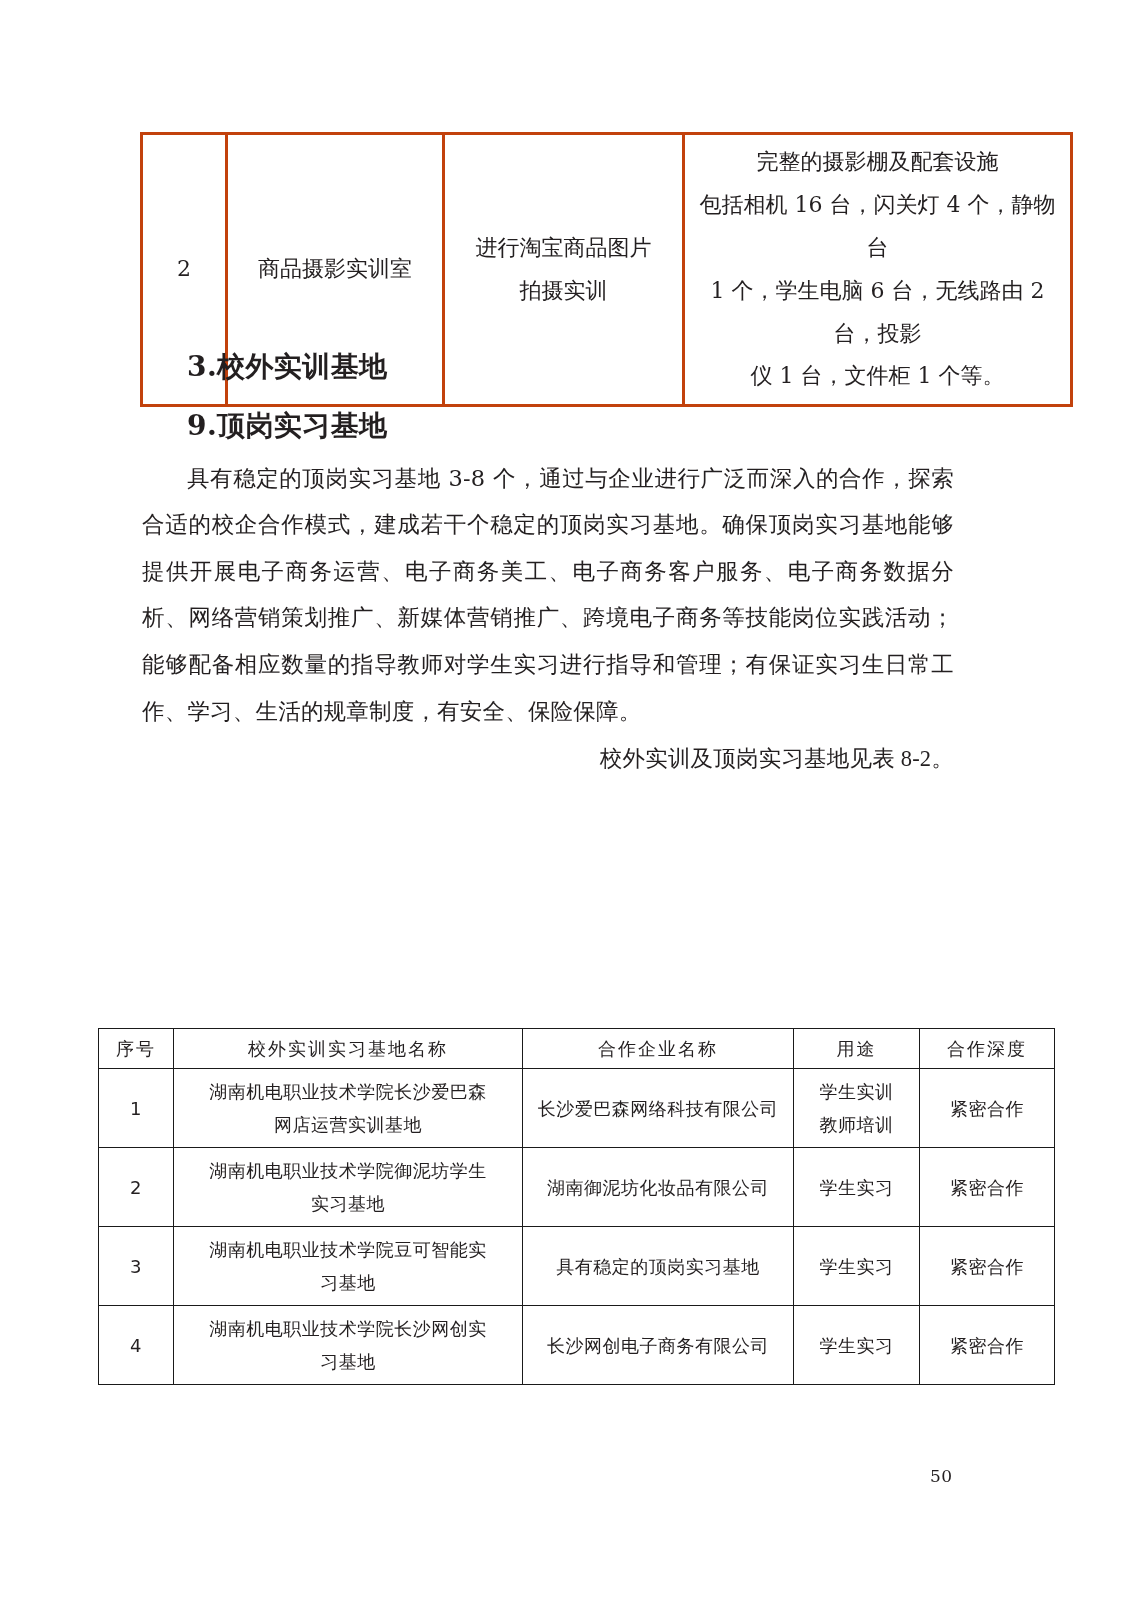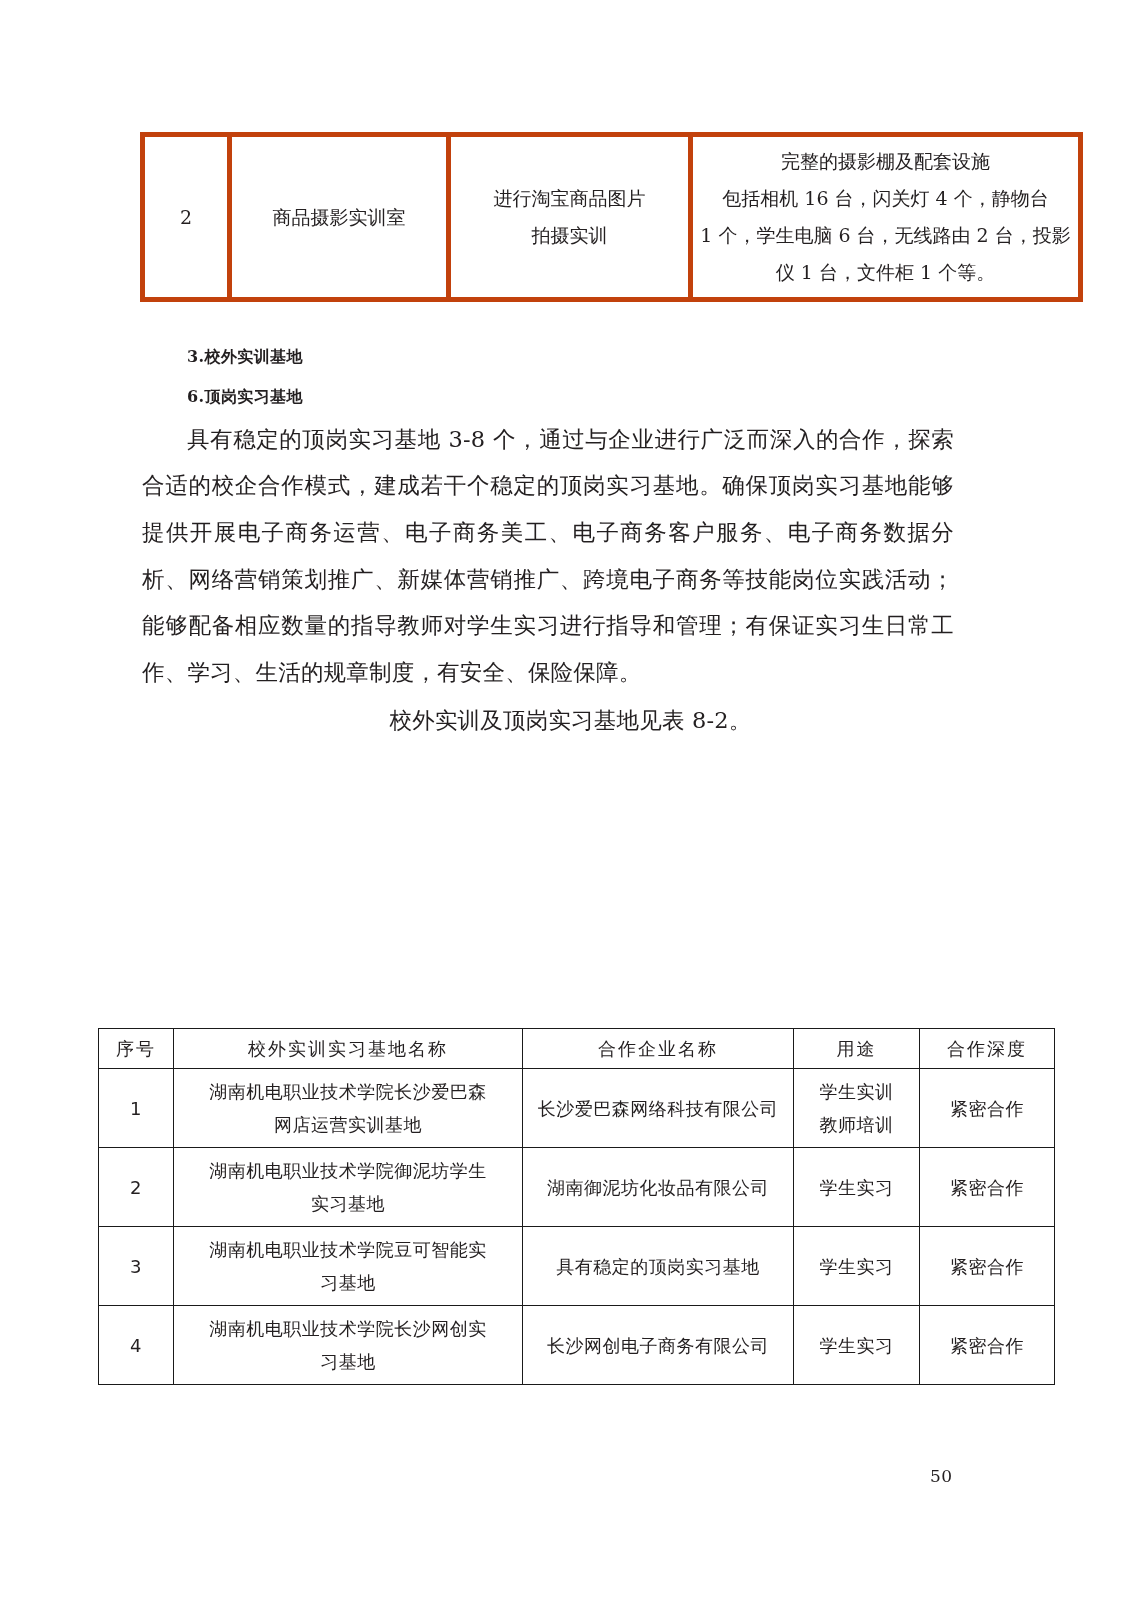--- a/index.html
+++ b/index.html
@@ -26,61 +26,61 @@
     left: 140px;
     top: 132px;
     width: 870px;
   }
   table.doc-table {
     border-collapse: collapse;
     width: 100%;
     table-layout: fixed;
   }
   table.doc-table td, table.doc-table th {
-    border: 5px solid #c2410c;
+    border: 3px solid #c2410c;
     padding: 6px 6px;
     vertical-align: middle;
     text-align: center;
     font-weight: normal;
-    font-size: 19px;
+    font-size: 22px;
     line-height: 1.95;
     color: #231f20;
   }
   .top-table td.c-num   { width: 70px; }
   .top-table td.c-name  { width: 202px; }
   .top-table td.c-task  { width: 225px; }
   .top-table td.c-equip { width: 373px; }
 
   .equip-line { display: block; }
 
   
   .content {
     position: absolute;
     left: 142px;
     top: 330px;
     width: 812px;
   }
   .heading {
     font-weight: bold;
-    font-size: 16px;
+    font-size: 28px;
     line-height: 1.62;
     margin: 14px 0 6px 0;
     text-indent: 45px;
     letter-spacing: 0.4px;
   }
   .para {
     font-size: 22.5px;
     line-height: 2.07;
     margin: 0 0 2px 0;
     text-indent: 45px;
     text-align: justify;
     text-justify: inter-ideograph;
     letter-spacing: 0.2px;
   }
-  .para.nojust { text-align: center; }
+  .para.nojust { text-align: right; font-family: Liberation Serif, serif; }
 
   
   .table-caption {
     font-size: 21px;
     text-align: center;
     margin: 16px 0 8px 0;
     letter-spacing: 1px;
     font-family: "DejaVu Sans", "Liberation Sans", sans-serif;
     font-weight: normal;
   }
@@ -153,21 +153,21 @@
           </td>
         </tr>
       </tbody>
     </table>
   </div>
 
   <div class="content">
 
     <p class="heading">3.校外实训基地</p>
 
-    <p class="heading">6.顶岗实习基地</p>
+    <p class="heading">9.顶岗实习基地</p>
     <p class="para">具有稳定的顶岗实习基地 3-8 个，通过与企业进行广泛而深入的合作，探索合适的校企合作模式，建成若干个稳定的顶岗实习基地。确保顶岗实习基地能够提供开展电子商务运营、电子商务美工、电子商务客户服务、电子商务数据分析、网络营销策划推广、新媒体营销推广、跨境电子商务等技能岗位实践活动；能够配备相应数量的指导教师对学生实习进行指导和管理；有保证实习生日常工作、学习、生活的规章制度，有安全、保险保障。</p>
 
     <p class="para nojust">校外实训及顶岗实习基地见表 8-2。</p>
 
   </div>
 
   <div class="bottom-table-wrap">
     <table class="tbl2">
       <thead>
         <tr class="th-row">

